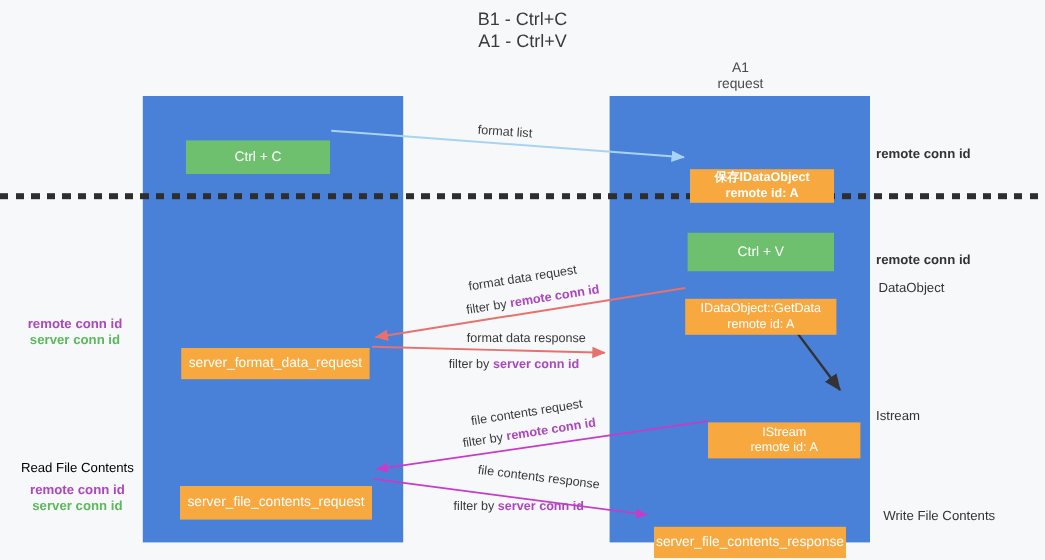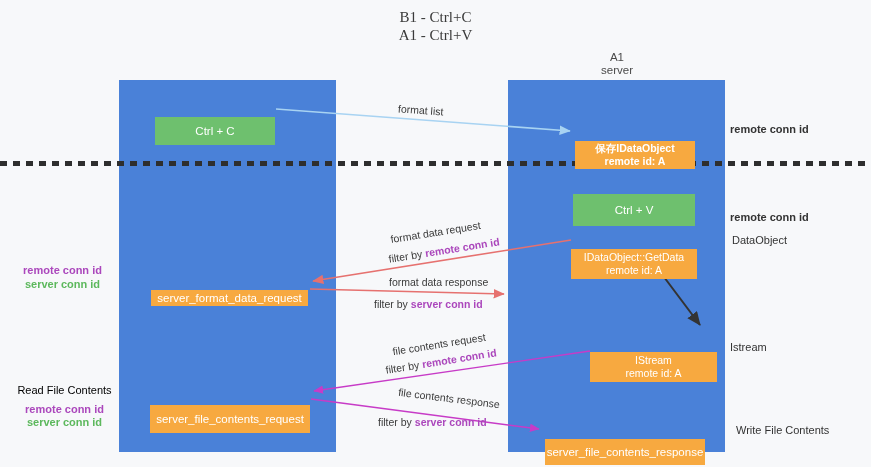--- a/index.html
+++ b/index.html
@@ -14,21 +14,20 @@
   }
   .abs { position: absolute; }
   
   .title {
     left: 0; right: 0; top: 8px;
     text-align: center;
     font-size: 15px;
     line-height: 18px;
     color: #3a3a3a;
     z-index: 5;
-    font-family: Liberation Serif, serif;
   }
   
   .col-header {
     text-align: center;
     font-size: 11.5px;
     line-height: 13px;
     color: #4a4a4a;
     z-index: 5;
   }
   
@@ -102,21 +101,21 @@
 
 <div id="canvas">
 
   <div class="abs title">
     <div>B1 - Ctrl+C</div>
     <div>A1 - Ctrl+V</div>
   </div>
 
   <div class="abs col-header" style="left:557px; top:51px; width:120px;">
     <div>A1</div>
-    <div>server</div>
+    <div>request</div>
   </div>
 
   <div class="abs column" style="left:119px;"></div>
   <div class="abs column" style="left:508px;"></div>
 
   <div class="abs dashline"></div>
 
   <svg id="arrows" class="abs" viewBox="0 0 871 467">
     <defs>
       <marker id="m-lb" markerWidth="8" markerHeight="8" refX="6.5" refY="3" orient="auto">
@@ -152,21 +151,21 @@
 
   <div class="abs box green single" style="left:573px; top:172px; width:122px; height:32px;">
     <span>Ctrl + V</span>
   </div>
 
   <div class="abs box orange" style="left:571px; top:227px; width:126px; height:30px;">
     <div class="l1">IDataObject::GetData</div>
     <div class="l2">remote id: A</div>
   </div>
 
-  <div class="abs box orange single" style="left:151px; top:268px; width:157px; height:16px;">
+  <div class="abs box orange single" style="left:151px; top:268px; width:157px; height:26px;">
     <span>server_format_data_request</span>
   </div>
 
 
   <div class="abs box orange" style="left:590px; top:330px; width:127px; height:30px;">
     <div class="l1">IStream</div>
     <div class="l2">remote id: A</div>
   </div>
 
   <div class="abs box orange single" style="left:150px; top:383px; width:160px; height:28px;">

